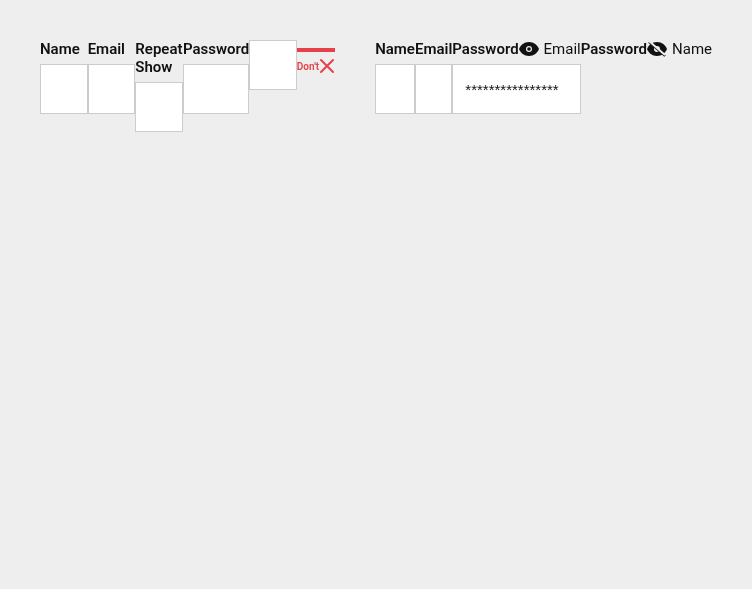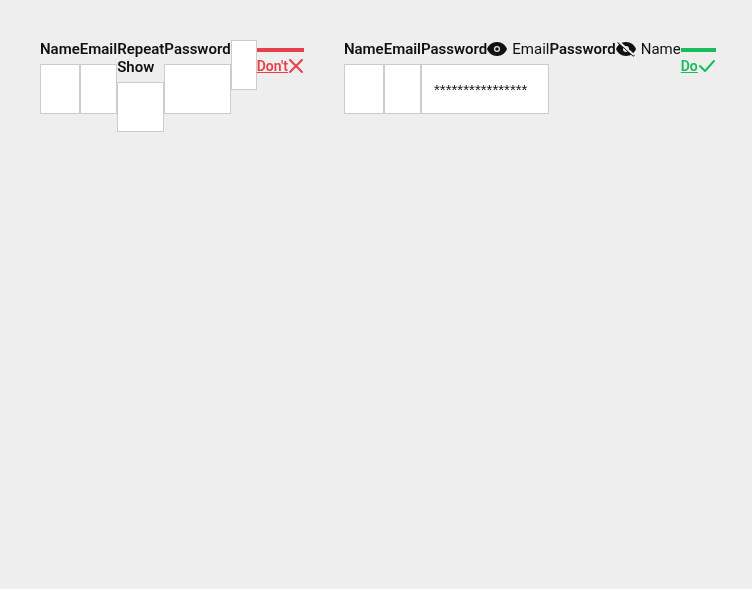--- a/index.html
+++ b/index.html
@@ -62,23 +62,22 @@
     height: 4px;
     width: 100%;
     margin-bottom: 6px;
   }
   .footer-row {
     display: flex;
     justify-content: space-between;
     align-items: center;
   }
   .footer-label {
-    font-size: 14px;
+    font-size: 10px;
     font-weight: 600;
-    text-decoration: underline;
   }
   .dont .footer-bar { background: #e6414a; }
   .dont .footer-label { color: #e6414a; }
   .dont .footer-icon { color: #e6414a; }
   .do .footer-bar { background: #18bd5b; }
   .do .footer-label { color: #18bd5b; }
   .do .footer-icon { color: #18bd5b; }
   .footer-icon svg { display: block; }
 </style>
 </head>
@@ -180,24 +179,13 @@
               <line x1="2" y1="0" x2="18" y2="14" stroke="#eee" stroke-width="2"></line>
             </svg>
         </span>
         <span>Name</span>
       </span>
     </div>
   </div>
 
   <div class="spacer"></div>
 
-  <div class="footer do">
-    <div class="footer-bar"></div>
-    <div class="footer-row">
-      <span class="footer-label">Do</span>
-      <span class="footer-icon">
-        <svg width="18" height="14" viewBox="0 0 18 14">
-            <path d="M2 7 L7 12 L16 2" stroke="currentColor" stroke-width="2" fill="none" stroke-linecap="round" stroke-linejoin="round"></path>
-          </svg>
-      </span>
-    </div>
-  </div>
 </div>
 
 </body></html>

